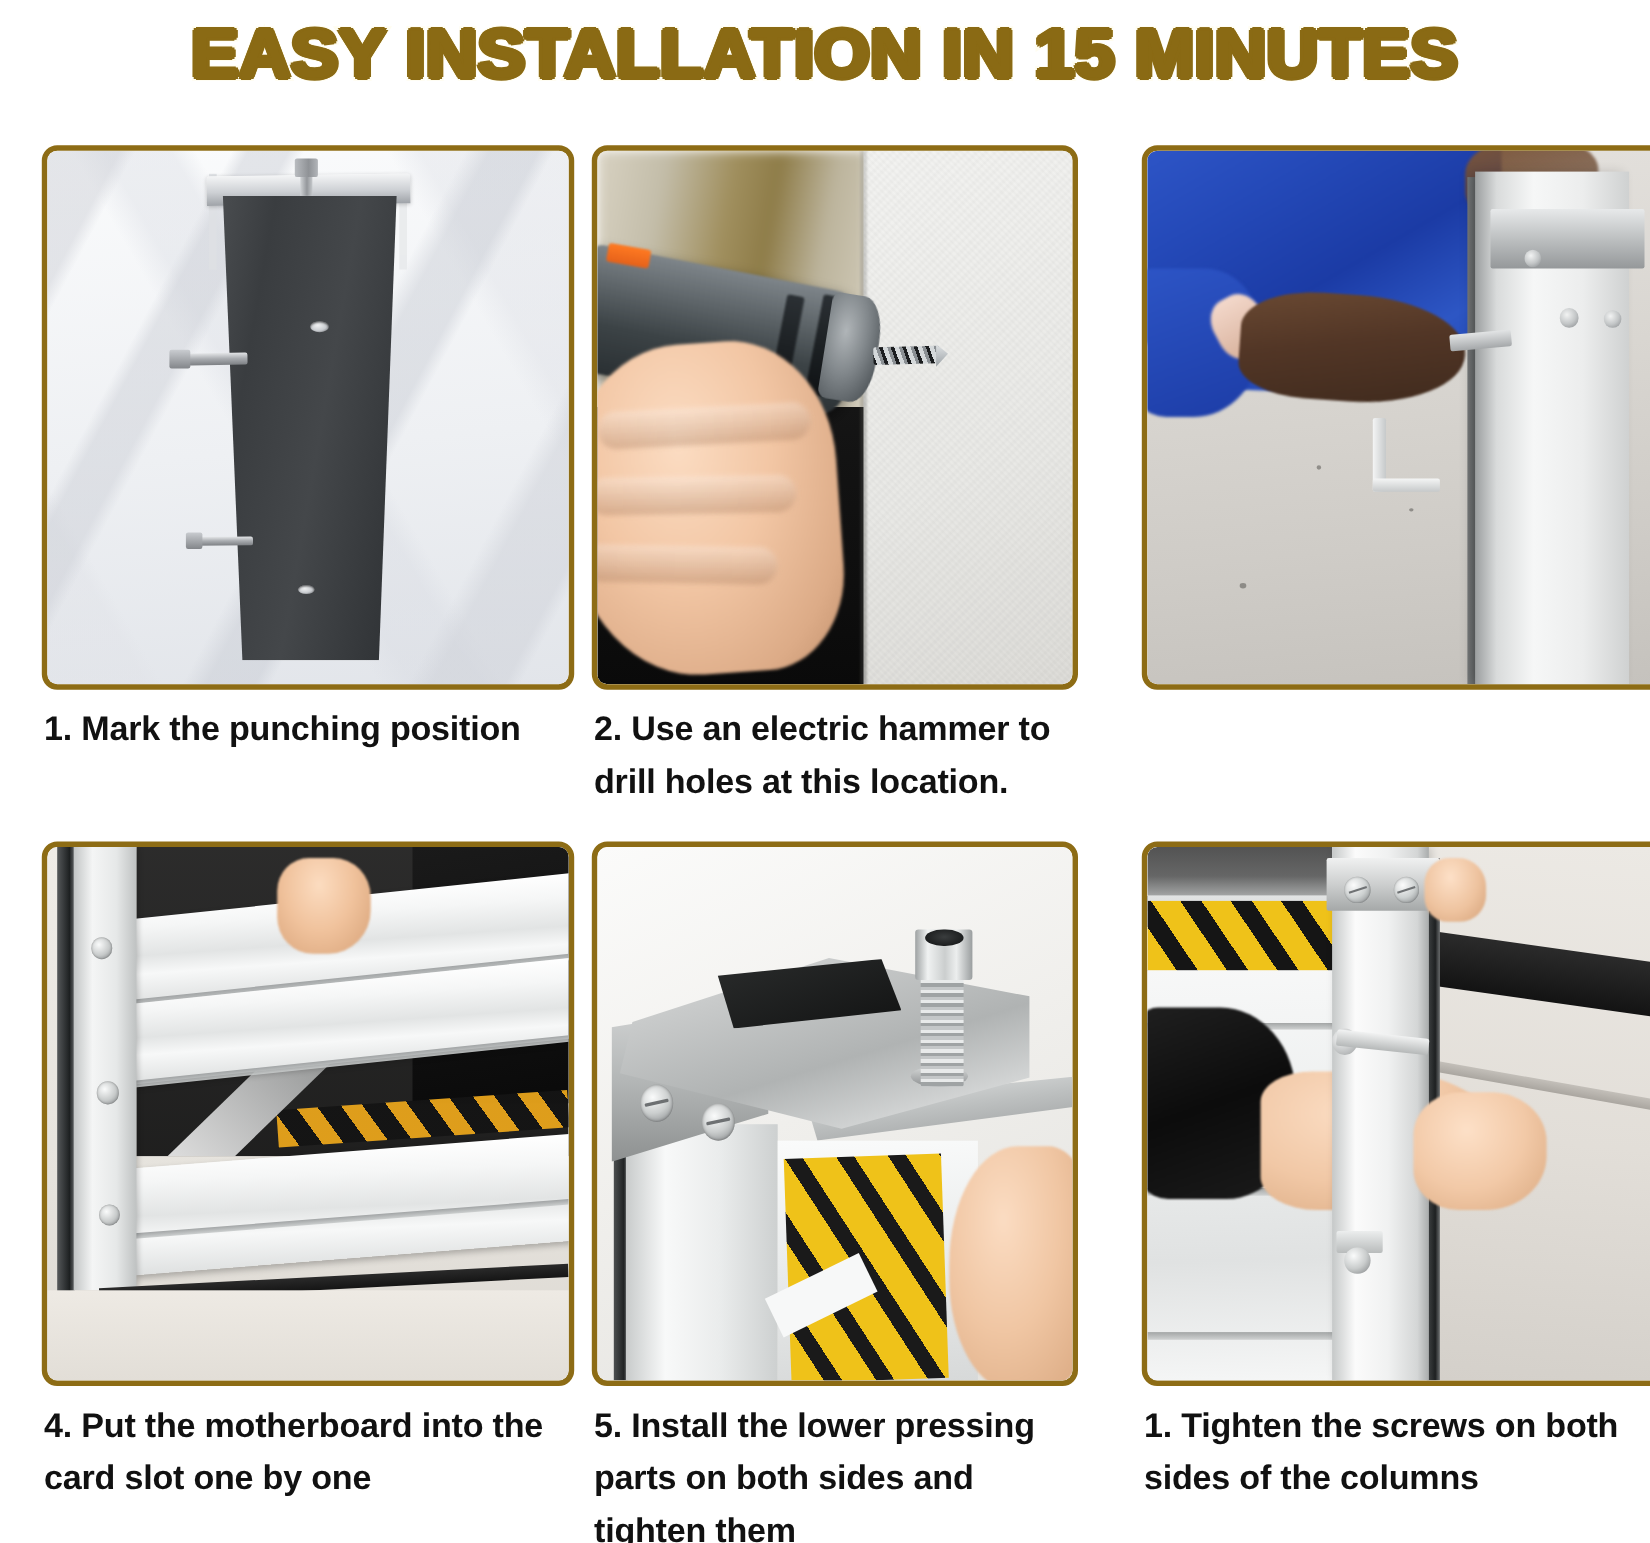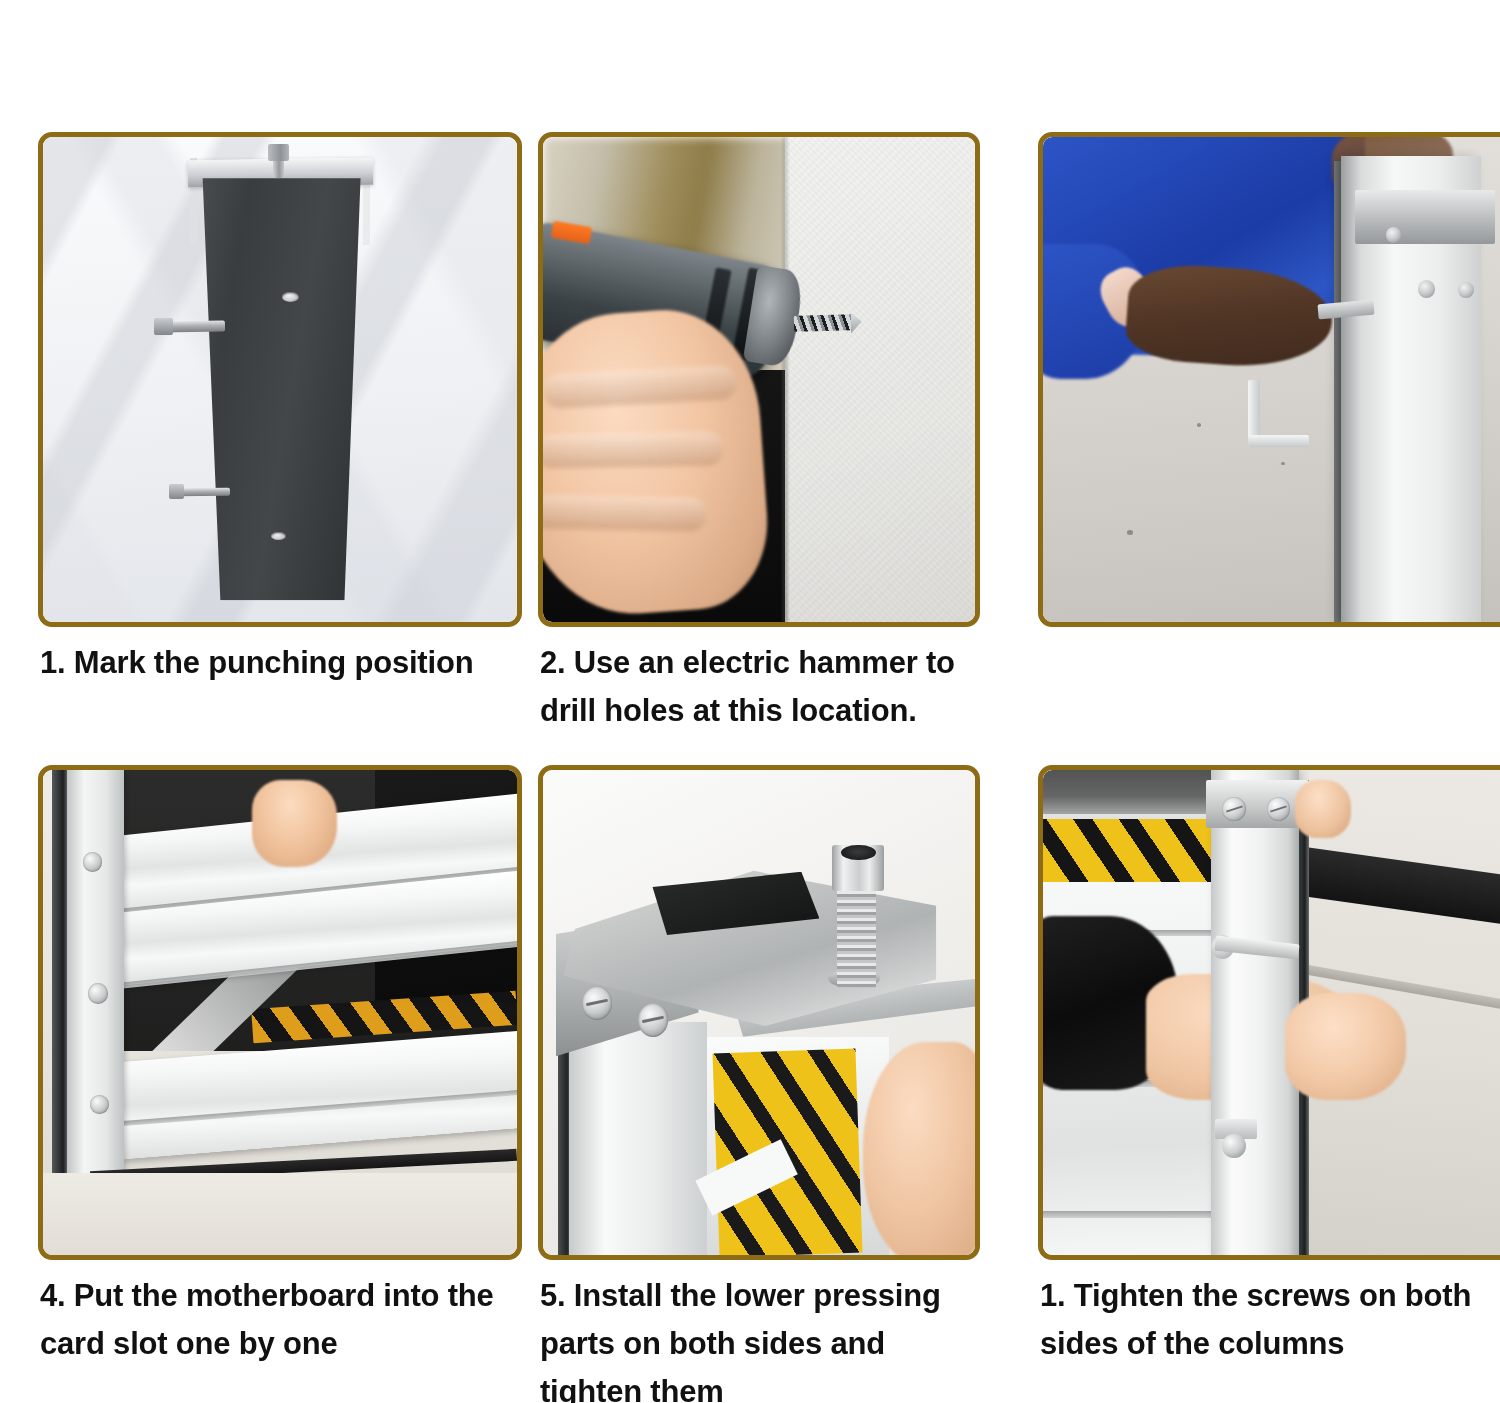--- a/index.html
+++ b/index.html
@@ -674,20 +674,23 @@
     width: 36%; height: 9%;
     background: linear-gradient(180deg, #1e1e1e 0%, #3a3a3a 60%, #8d8f8f 100%);
     opacity: .75;
   }
 </style>
 </head>
 <body>
 
 <div class="page">
 
+  <div class="header">
+    <div class="header-title">EASY INSTALLATION IN 15 MINUTES</div>
+  </div>
 
   <div class="grid">
 
     <div class="cell col-0 row-0">
       <div class="photo-frame">
         <div class="photo">
           <div class="p1-bg"></div>
           <div class="p1-caplip"></div>
           <div class="p1-caphead"></div>
           <div class="p1-colmain"></div>

